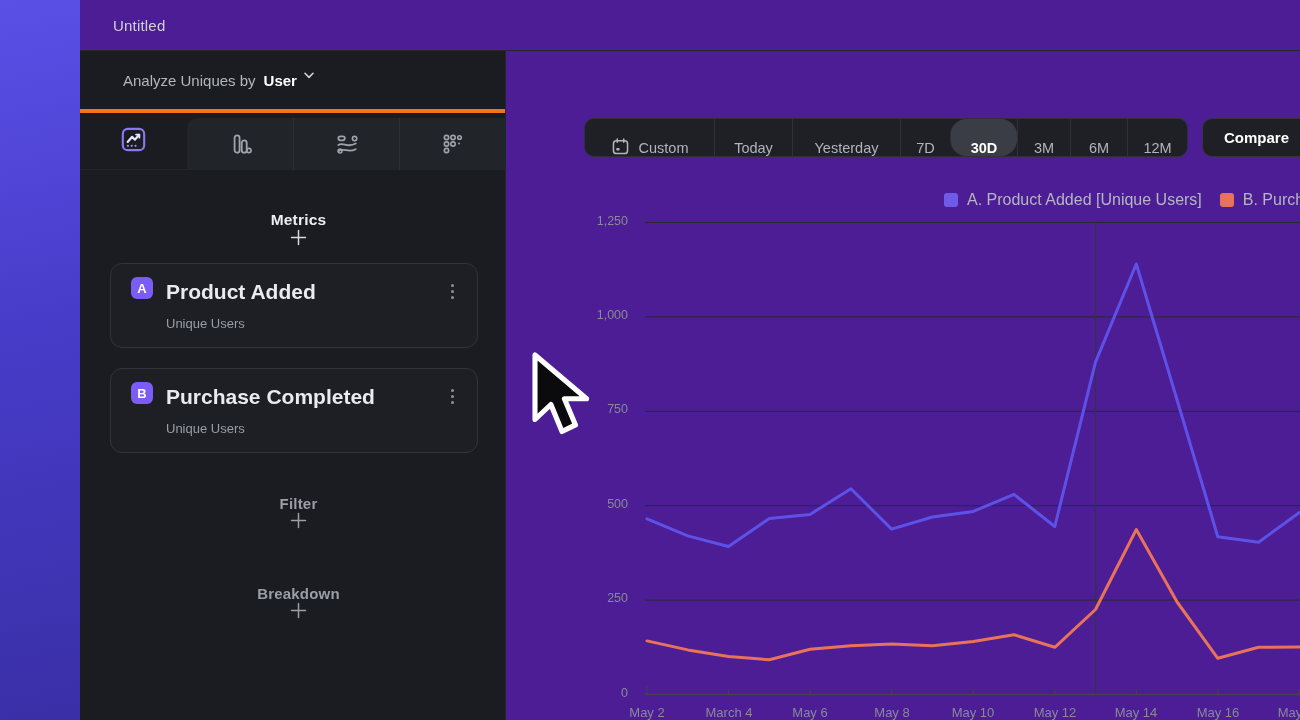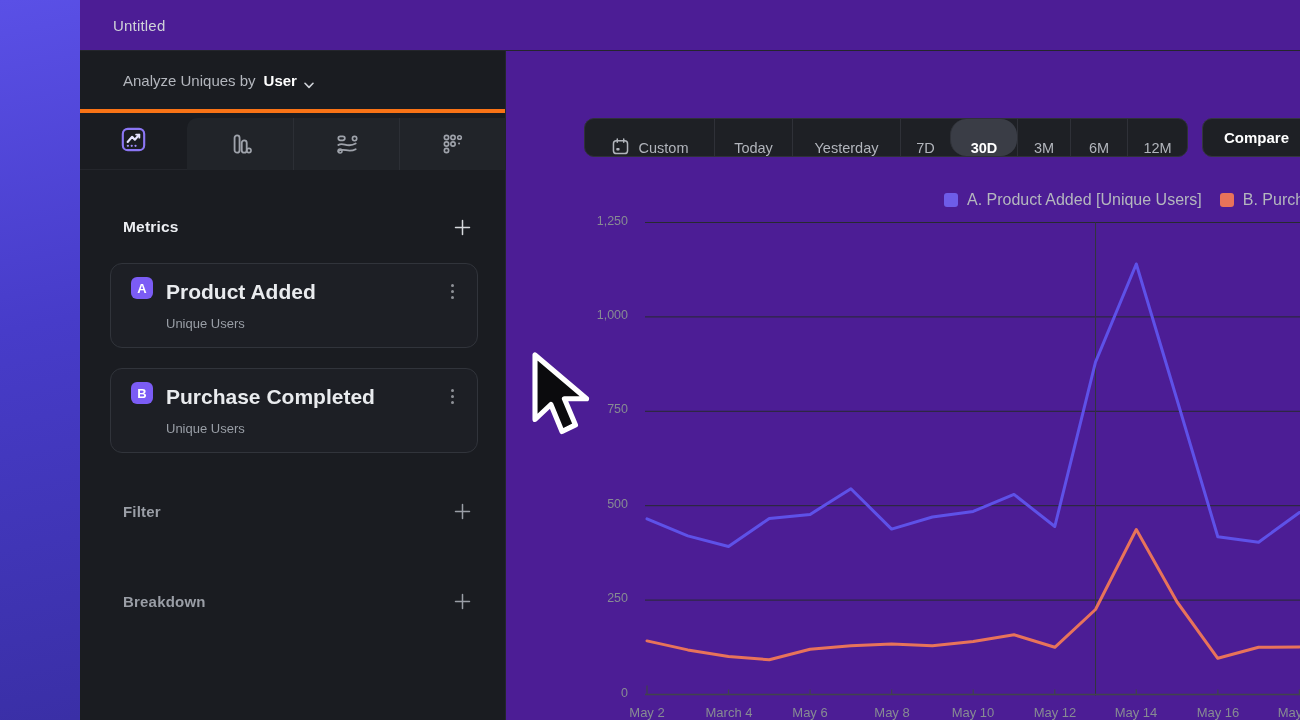--- a/index.html
+++ b/index.html
@@ -17,33 +17,33 @@
   .titlebar { position:absolute; left:80px; top:0; width:1220px; height:51px;
     border-bottom:1px solid #24262c; display:flex; align-items:center; padding-left:33px; }
   .titlebar .title { font-size:15px; color:#cfd2d8; letter-spacing:.2px; }
 
   
   .sidebar { position:absolute; left:80px; top:51px; width:426px; height:669px;
     background:#1a1c21; border-right:1px solid #24262c; }
   .analyze-row { position:absolute; left:0; top:0; width:100%; height:62px;
     border-bottom:4px solid #f97316; display:flex; align-items:center; padding-left:43px; gap:8px; }
   .analyze-label { font-size:15px; color:#b3b6bd; }
-  .analyze-value { display:flex; align-items:flex-end; gap:7px; background:none; border:none;
+  .analyze-value { display:flex; align-items:flex-start; gap:7px; background:none; border:none;
     color:#ffffff; font-size:15px; font-weight:bold; cursor:pointer; font-family:inherit; }
 
   .tabstrip { position:absolute; left:0; top:62px; width:426px; height:57px; border-bottom:1px solid #24262c; }
   .tab-selected { position:absolute; left:0; top:0; width:107px; height:52px;
     display:flex; align-items:center; justify-content:center; cursor:pointer; }
   .tabgroup { position:absolute; left:107px; top:5px; width:319px; height:52px;
     background:#212429; border-radius:10px 0 0 0; display:flex; }
   .tabgroup .tab { flex:1; display:flex; align-items:center; justify-content:center; cursor:pointer; }
   .tabgroup .tab + .tab { border-left:1px solid #2c2f35; }
 
   .section-header, .section-row { position:absolute; left:0; width:426px; height:32px;
-    display:flex; align-items:center; justify-content:space-between; padding:0 32px 0 43px; }
+    display:flex; align-items:center; justify-content:space-between; padding:0 32px 0 43px;flex-direction:column; }
   .section-header .label { font-size:15.5px; font-weight:bold; color:#eceef2; letter-spacing:.2px; }
   .section-row .label { font-size:15px; font-weight:bold; color:#9a9ea6; letter-spacing:.2px; }
   .plus-btn { background:none; border:none; cursor:pointer; display:flex; align-items:center; justify-content:center; width:24px; height:24px; }
 
   .metric-card { position:absolute; left:30px; width:368px; height:85px;
     background:#1d1f25; border:1px solid #31343b; border-radius:12px; }
   .metric-badge { position:absolute; left:20px; top:13px; width:22px; height:22px; border-radius:6px;
     background:#7b5cf5; color:#fff; font-size:13px; font-weight:bold;
     display:flex; align-items:center; justify-content:center; }
   .metric-name { position:absolute; left:55px; top:16px; font-size:21px; font-weight:bold; color:#e9ebee; }

